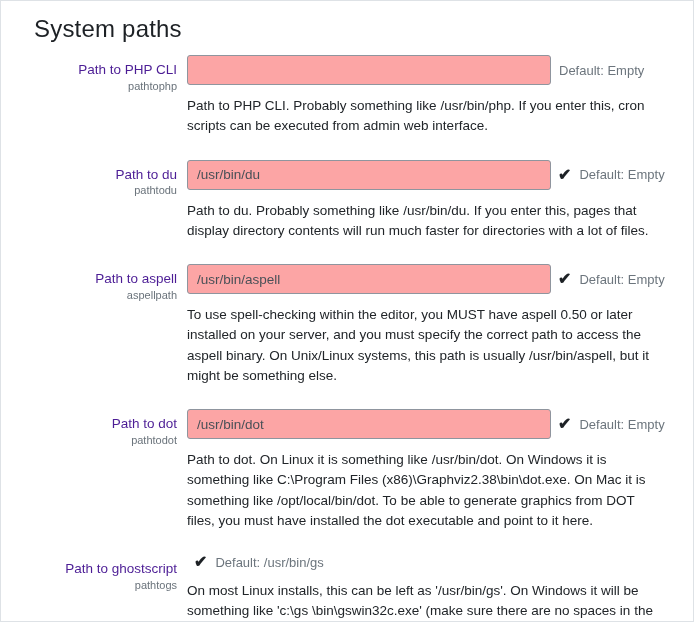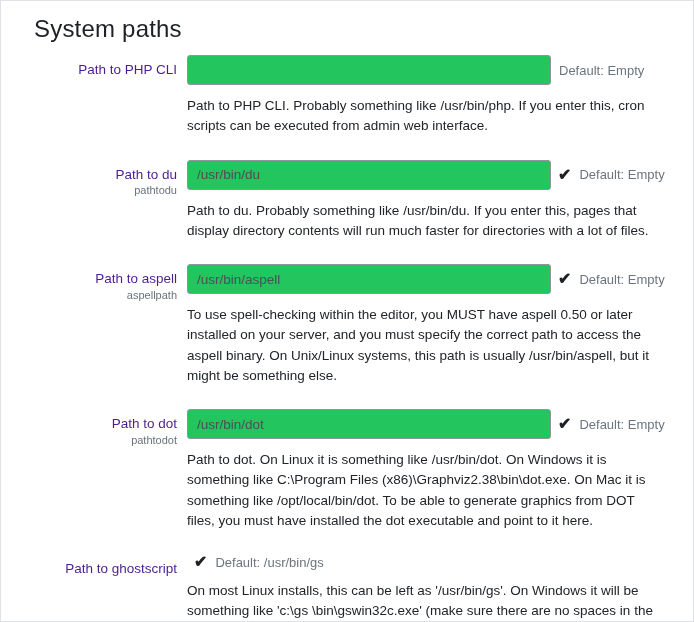--- a/index.html
+++ b/index.html
@@ -52,21 +52,21 @@
   }
   .text-input {
     width: 364px;
     height: 30px;
     border: 1px solid #8f959e;
     border-radius: 3px;
     padding: 0 9px;
     font-size: 13.5px;
     font-family: "Liberation Sans", sans-serif;
     color: #495057;
-    background: #22c55e;
+    background: #fca5a5;
     outline: none;
   }
   .checkmark {
     font-size: 16px;
     font-weight: 700;
     color: #1d2125;
     margin-left: 7px;
     line-height: 1;
   }
   .default-label {
@@ -88,20 +88,21 @@
 </head>
 <body>
 
 <h2 class="page-title">System paths</h2>
 
 <form class="settings-form">
   <div id="rows-container">
   <div class="form-row">
     <div class="col-label">
       <label class="field-label">Path to PHP CLI</label>
+      <div class="field-shortname">pathtophp</div>
     </div>
     <div class="col-input">
       <div class="input-line">
         <input type="text" class="text-input" style="">
 
         <span class="default-label">Default: Empty</span>
       </div>
       <div class="field-description"><span>Path to PHP CLI. Probably something like /usr/bin/php. If you enter this, cron scripts can be executed from admin web interface.</span></div>
     </div>
   </div>
@@ -147,20 +148,21 @@
         <span class="checkmark">✔</span>
         <span class="default-label">Default: Empty</span>
       </div>
       <div class="field-description"><span>Path to dot. On Linux it is something like /usr/bin/dot. On Windows it is something like C:\Program Files (x86)\Graphviz2.38\bin\dot.exe. On Mac it is something like /opt/local/bin/dot. To be able to generate graphics from DOT files, you must have installed the dot executable and point to it here.</span></div>
     </div>
   </div>
 
   <div class="form-row">
     <div class="col-label">
       <label class="field-label">Path to ghostscript</label>
+      <div class="field-shortname">pathtogs</div>
     </div>
     <div class="col-input">
       <div class="input-line">
         <span class="checkmark">✔</span>
         <span class="default-label">Default: /usr/bin/gs</span>
       </div>
       <div class="field-description"><span>On most Linux installs, this can be left as '/usr/bin/gs'. On Windows it will be something like 'c:\gs \bin\gswin32c.exe' (make sure there are no spaces in the path - if necessary copy the files 'gswin32c.exe' and 'gsdll32.dll' to a new folder without a space in the path)</span></div>
     </div>
   </div>
 

